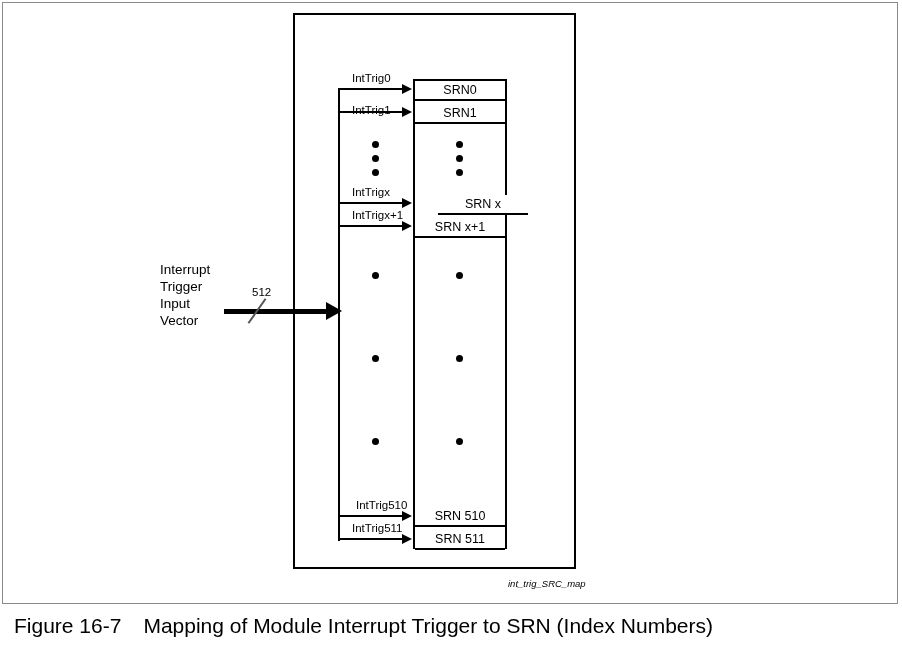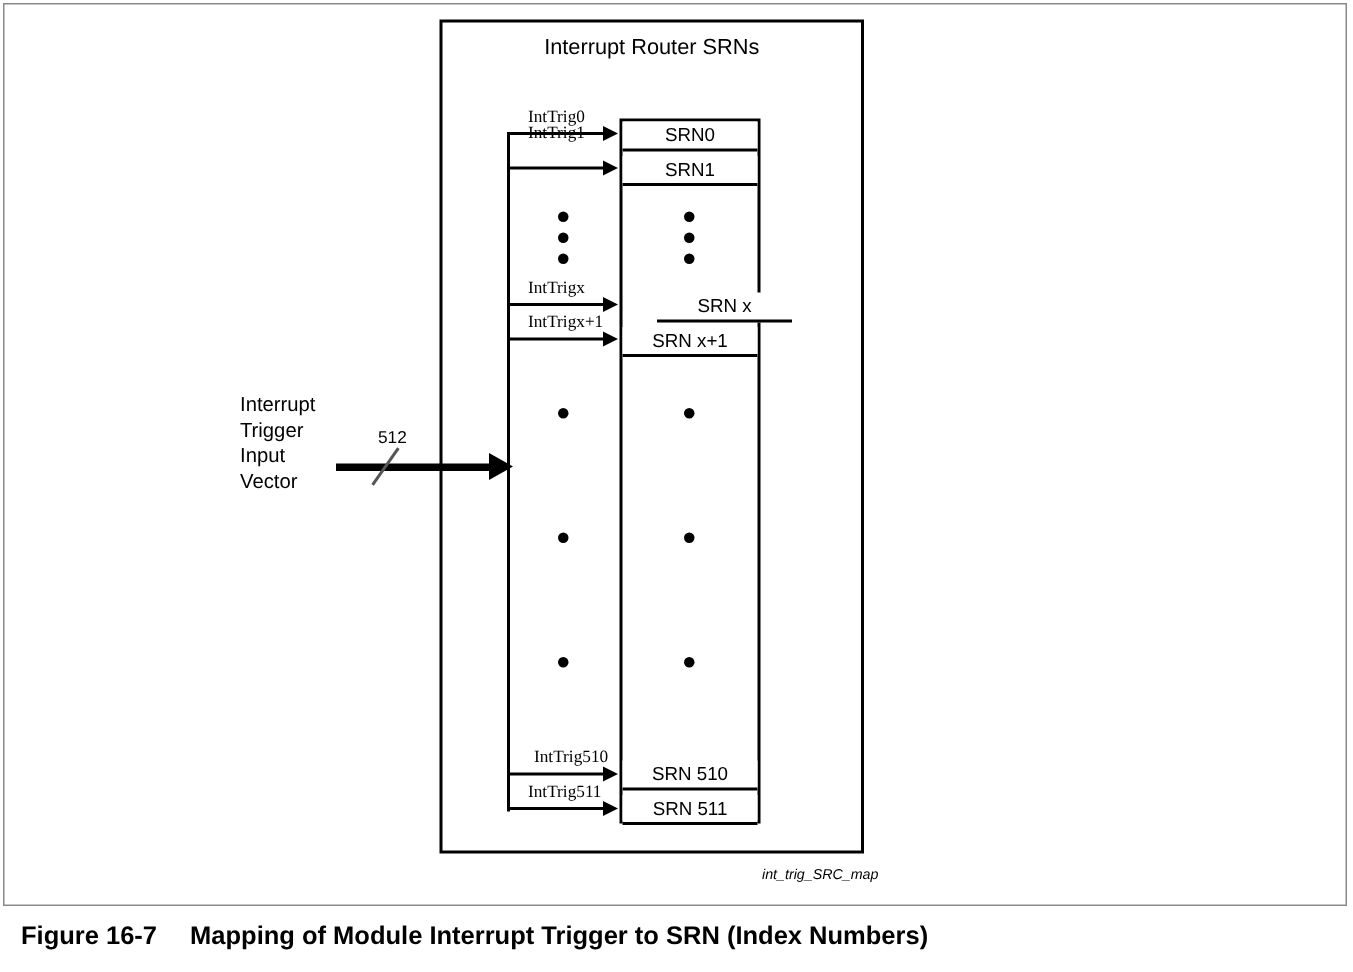--- a/index.html
+++ b/index.html
@@ -27,22 +27,22 @@
     border: 1px solid #8a8a8a;
     box-sizing: border-box;
     background: #ffffff;
   }
 
   
   #figure-caption {
     position: absolute;
     left: 14px;
     top: 614px;
-    font-size: 17px;
-    font-weight: bold;
+    font-size: 21px;
+    font-weight: normal;
     letter-spacing: 0px;
     white-space: nowrap;
   }
   #figure-caption .cap-num { margin-right: 22px; }
 
   
   #router-box {
     position: absolute;
     left: 293px;
     top: 13px;
@@ -112,21 +112,20 @@
     border-top: 5.5px solid transparent;
     border-bottom: 5.5px solid transparent;
     border-left: 10px solid #000000;
   }
   .trig-label {
     position: absolute;
     font-size: 11.5px;
     line-height: 13px;
     white-space: nowrap;
     text-align: right;
-    font-family: Liberation Serif, serif;
   }
 
   
   .dot {
     position: absolute;
     width: 7px;
     height: 7px;
     border-radius: 50%;
     background: #000000;
   }
@@ -189,41 +188,40 @@
   }
 </style>
 </head>
 <body>
 
 <div id="page-frame"></div>
 
 <div id="router-box"></div>
 
 <div id="router-heading">
-  <div>Interrupt Router SRNs</div>
 </div>
 
 <div id="trigger-spine"></div>
 
 <div id="srn-column">
     <div class="srn-cell" style="top: 0px;">SRN0</div>
     <div class="srn-cell" style="top: 23px;">SRN1</div>
     <div class="srn-cell" style="top: 114px; margin-left: 23px;">SRN x</div>
     <div class="srn-cell" style="top: 137px;">SRN x+1</div>
     <div class="srn-cell" style="top: 426px;">SRN 510</div>
     <div class="srn-cell" style="top: 449px;">SRN 511</div>
   </div>
 
 <div id="dynamic-layer">
     <div class="trig-line" style="top: 88px; width: 65px;"></div>
     <div class="trig-head" style="left: 402px; top: 83.5px;"></div>
     <div class="trig-label" style="left: 352px; top: 72px;">IntTrig0</div>
     <div class="trig-line" style="top: 111px; width: 65px;"></div>
     <div class="trig-head" style="left: 402px; top: 106.5px;"></div>
-    <div class="trig-label" style="left: 352px; top: 83px;">IntTrig1</div>
+    <div class="trig-label" style="left: 352px; top: 104px;">IntTrig1</div>
     <div class="trig-line" style="top: 202px; width: 65px;"></div>
     <div class="trig-head" style="left: 402px; top: 197.5px;"></div>
     <div class="trig-label" style="left: 352px; top: 186px;">IntTrigx</div>
     <div class="trig-line" style="top: 225px; width: 65px;"></div>
     <div class="trig-head" style="left: 402px; top: 220.5px;"></div>
     <div class="trig-label" style="left: 352px; top: 209px;">IntTrigx+1</div>
     <div class="trig-line" style="top: 515px; width: 65px;"></div>
     <div class="trig-head" style="left: 402px; top: 510.5px;"></div>
     <div class="trig-label" style="left: 356px; top: 499px;">IntTrig510</div>
     <div class="trig-line" style="top: 538px; width: 65px;"></div>

